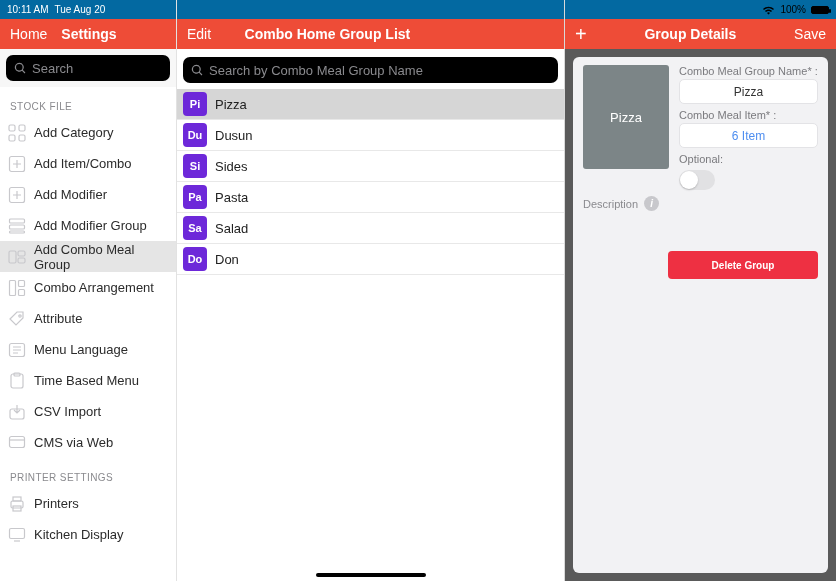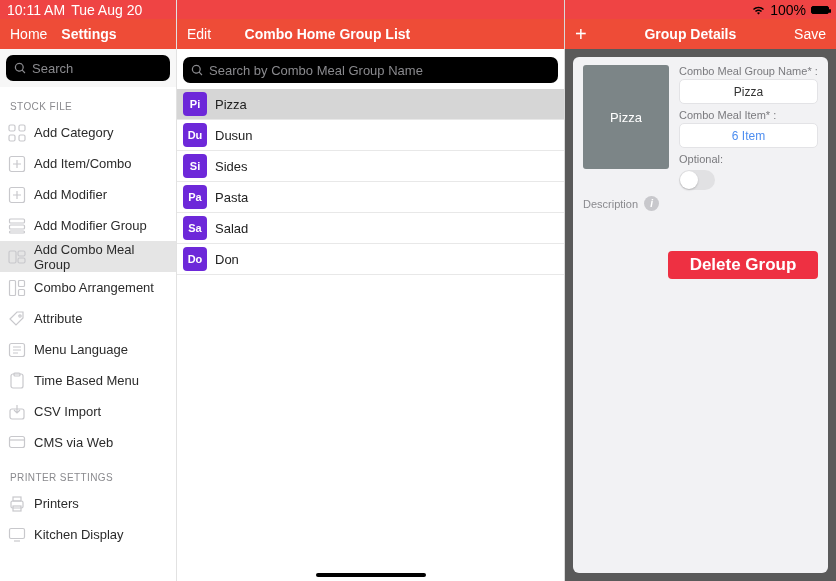--- a/index.html
+++ b/index.html
@@ -5,21 +5,21 @@
   * { box-sizing: border-box; margin: 0; padding: 0; font-family: -apple-system, BlinkMacSystemFont, "Segoe UI", Helvetica, Arial, sans-serif; }
   html, body { width: 836px; height: 581px; overflow: hidden; background: #fff; }
   .app { display: flex; width: 836px; height: 581px; }
 
   
   .col-left   { width: 177px; background: #fff; border-right: 1px solid #e2e2e2; display: flex; flex-direction: column; }
   .col-mid    { width: 388px; background: #fff; border-right: 1px solid #d9d9d9; display: flex; flex-direction: column; }
   .col-right  { width: 271px; background: #fff; display: flex; flex-direction: column; }
 
   
-  .statusbar { height: 19px; background: #ef4444; color: #fff; display: flex; align-items: center; font-size: 14px; padding: 0 7px; }
+  .statusbar { height: 19px; background: #0369a1; color: #fff; display: flex; align-items: center; font-size: 10px; padding: 0 7px; }
   .statusbar .sb-left { flex: 1; display: flex; gap: 6px; }
   .statusbar .sb-right { display: flex; align-items: center; gap: 5px; }
   .statusbar .batt { width: 18px; height: 8px; border: 1px solid #000; border-radius: 2px; position: relative; background: #000; }
   .statusbar .batt::after { content: ""; position: absolute; right: -3px; top: 2px; width: 2px; height: 4px; background: #000; border-radius: 1px; }
 
   
   .topbar { height: 30px; background: #ee4c37; color: #fff; display: flex; align-items: center; font-size: 14px; padding: 0 10px; }
   .topbar.left .home { font-weight: 400; }
   .topbar.left .settings { font-weight: 600; margin-left: 14px; }
   .topbar.mid { justify-content: space-between; }
@@ -57,21 +57,21 @@
   .detail-top { display: flex; gap: 10px; }
   .thumb { width: 86px; height: 104px; background: #7c8587; color: #fff; border-radius: 3px; display: flex; align-items: center; justify-content: center; font-size: 13px; font-weight: 500; }
   .fields { flex: 1; display: flex; flex-direction: column; font-size: 11px; color: #7a7a7e; }
   .fld-label { margin-bottom: 2px; }
   .fld-input { height: 25px; background: #fff; border: 1px solid #e3e3e6; border-radius: 5px; display: flex; align-items: center; justify-content: center; font-size: 12px; color: #333; width: 100%; }
   .fld-link { color: #4e8ef0; }
   .toggle { width: 36px; height: 20px; border-radius: 10px; background: #e1e1e3; position: relative; margin-top: 3px; }
   .toggle::after { content: ""; position: absolute; left: 1px; top: 1px; width: 18px; height: 18px; background: #fff; border-radius: 50%; box-shadow: 0 1px 2px rgba(0,0,0,0.2); }
   .desc-row { display: flex; align-items: center; gap: 6px; font-size: 11px; color: #8a8a8e; margin-top: 6px; }
   .info-ic { width: 15px; height: 15px; border-radius: 50%; background: #c8c8cc; color: #fff; font-size: 10px; display: flex; align-items: center; justify-content: center; font-style: italic; font-weight: 700; }
-  .delete-btn { margin-top: 40px; align-self: flex-end; width: 150px; height: 28px; border-radius: 4px; background: #ee3042; color: #fff; font-size: 17px; font-weight: 600; display: flex; align-items: center; justify-content: center; }
+  .delete-btn { margin-top: 40px; align-self: flex-end; width: 150px; height: 28px; border-radius: 4px; background: #ee3042; color: #fff; font-size: 10px; font-weight: 600; display: flex; align-items: center; justify-content: center; }
 
   .home-indicator { position: absolute; bottom: 4px; left: 177px; width: 388px; display: flex; justify-content: center; }
   .home-indicator div { width: 110px; height: 4px; background: #000; border-radius: 3px; }
 
   .app { position: relative; }
 </style>
 </head>
 <body>
 
 <div class="app">

